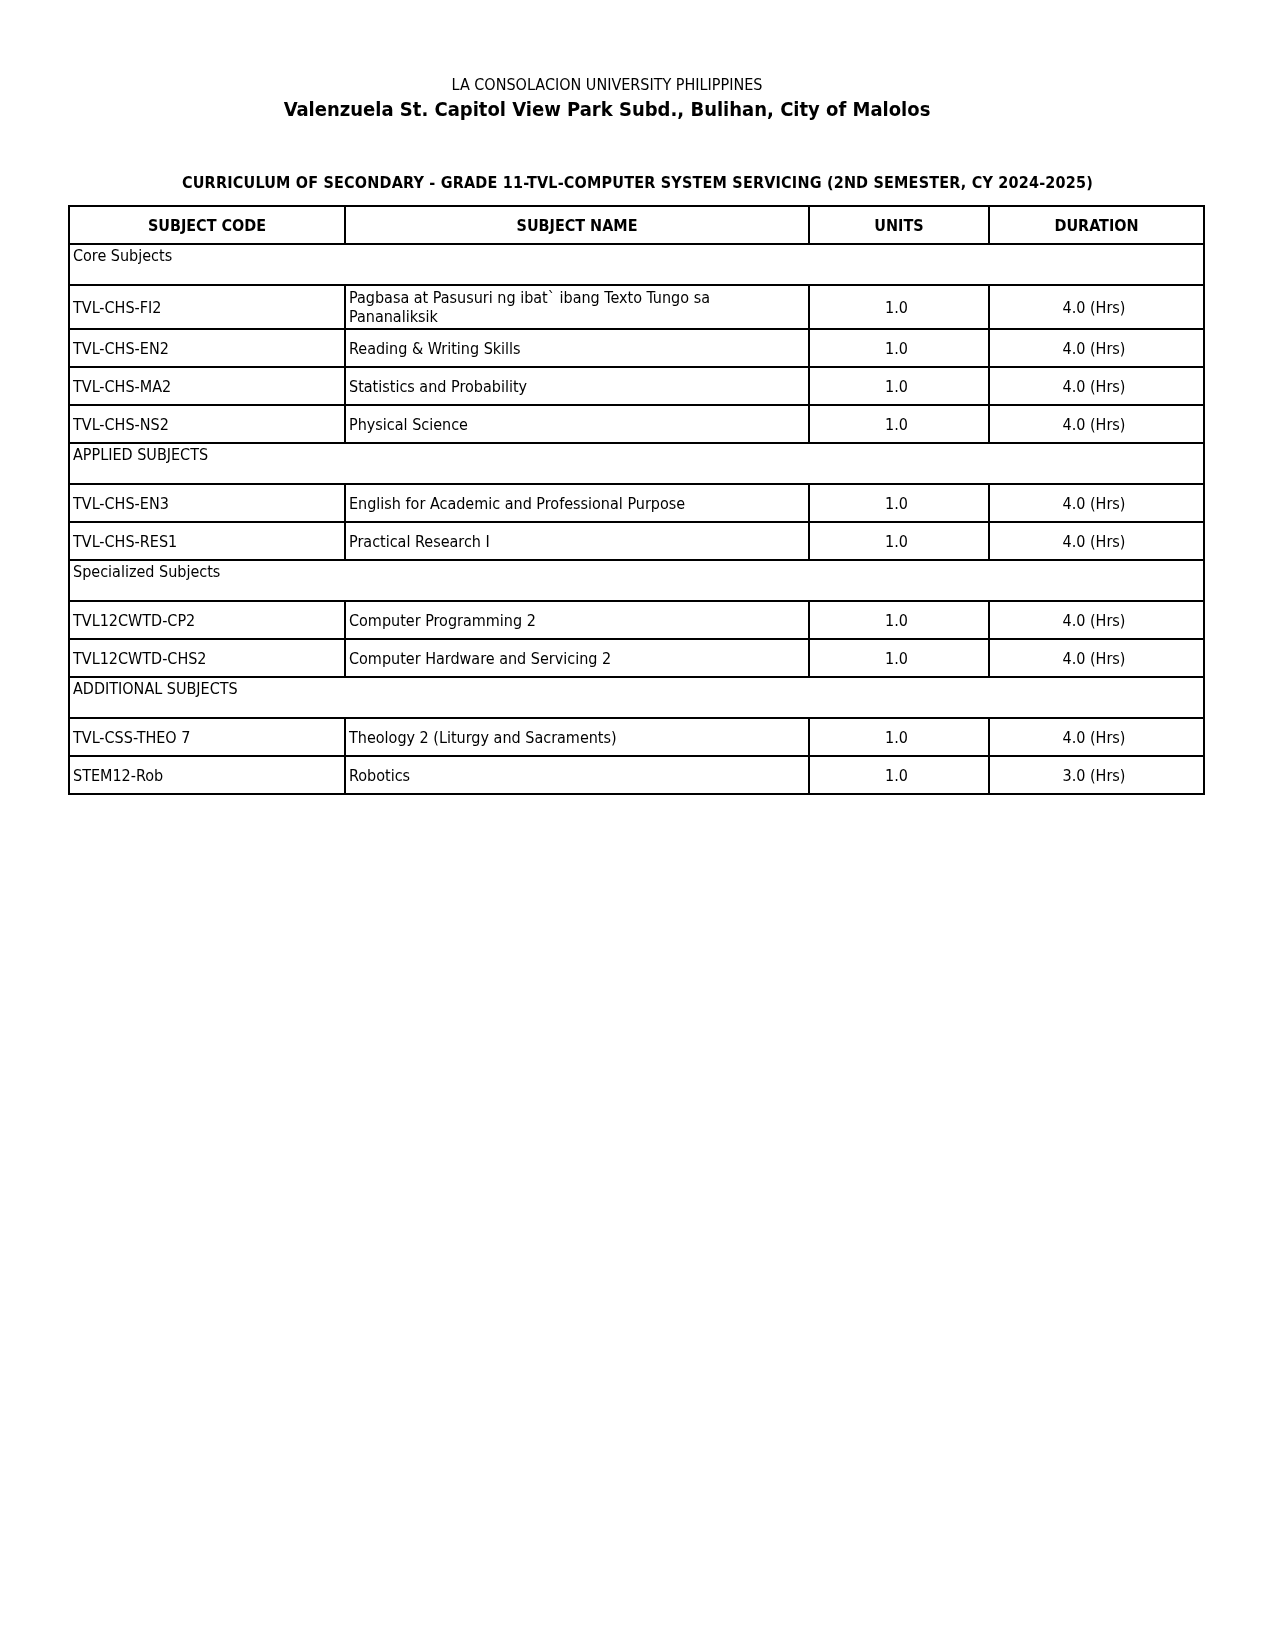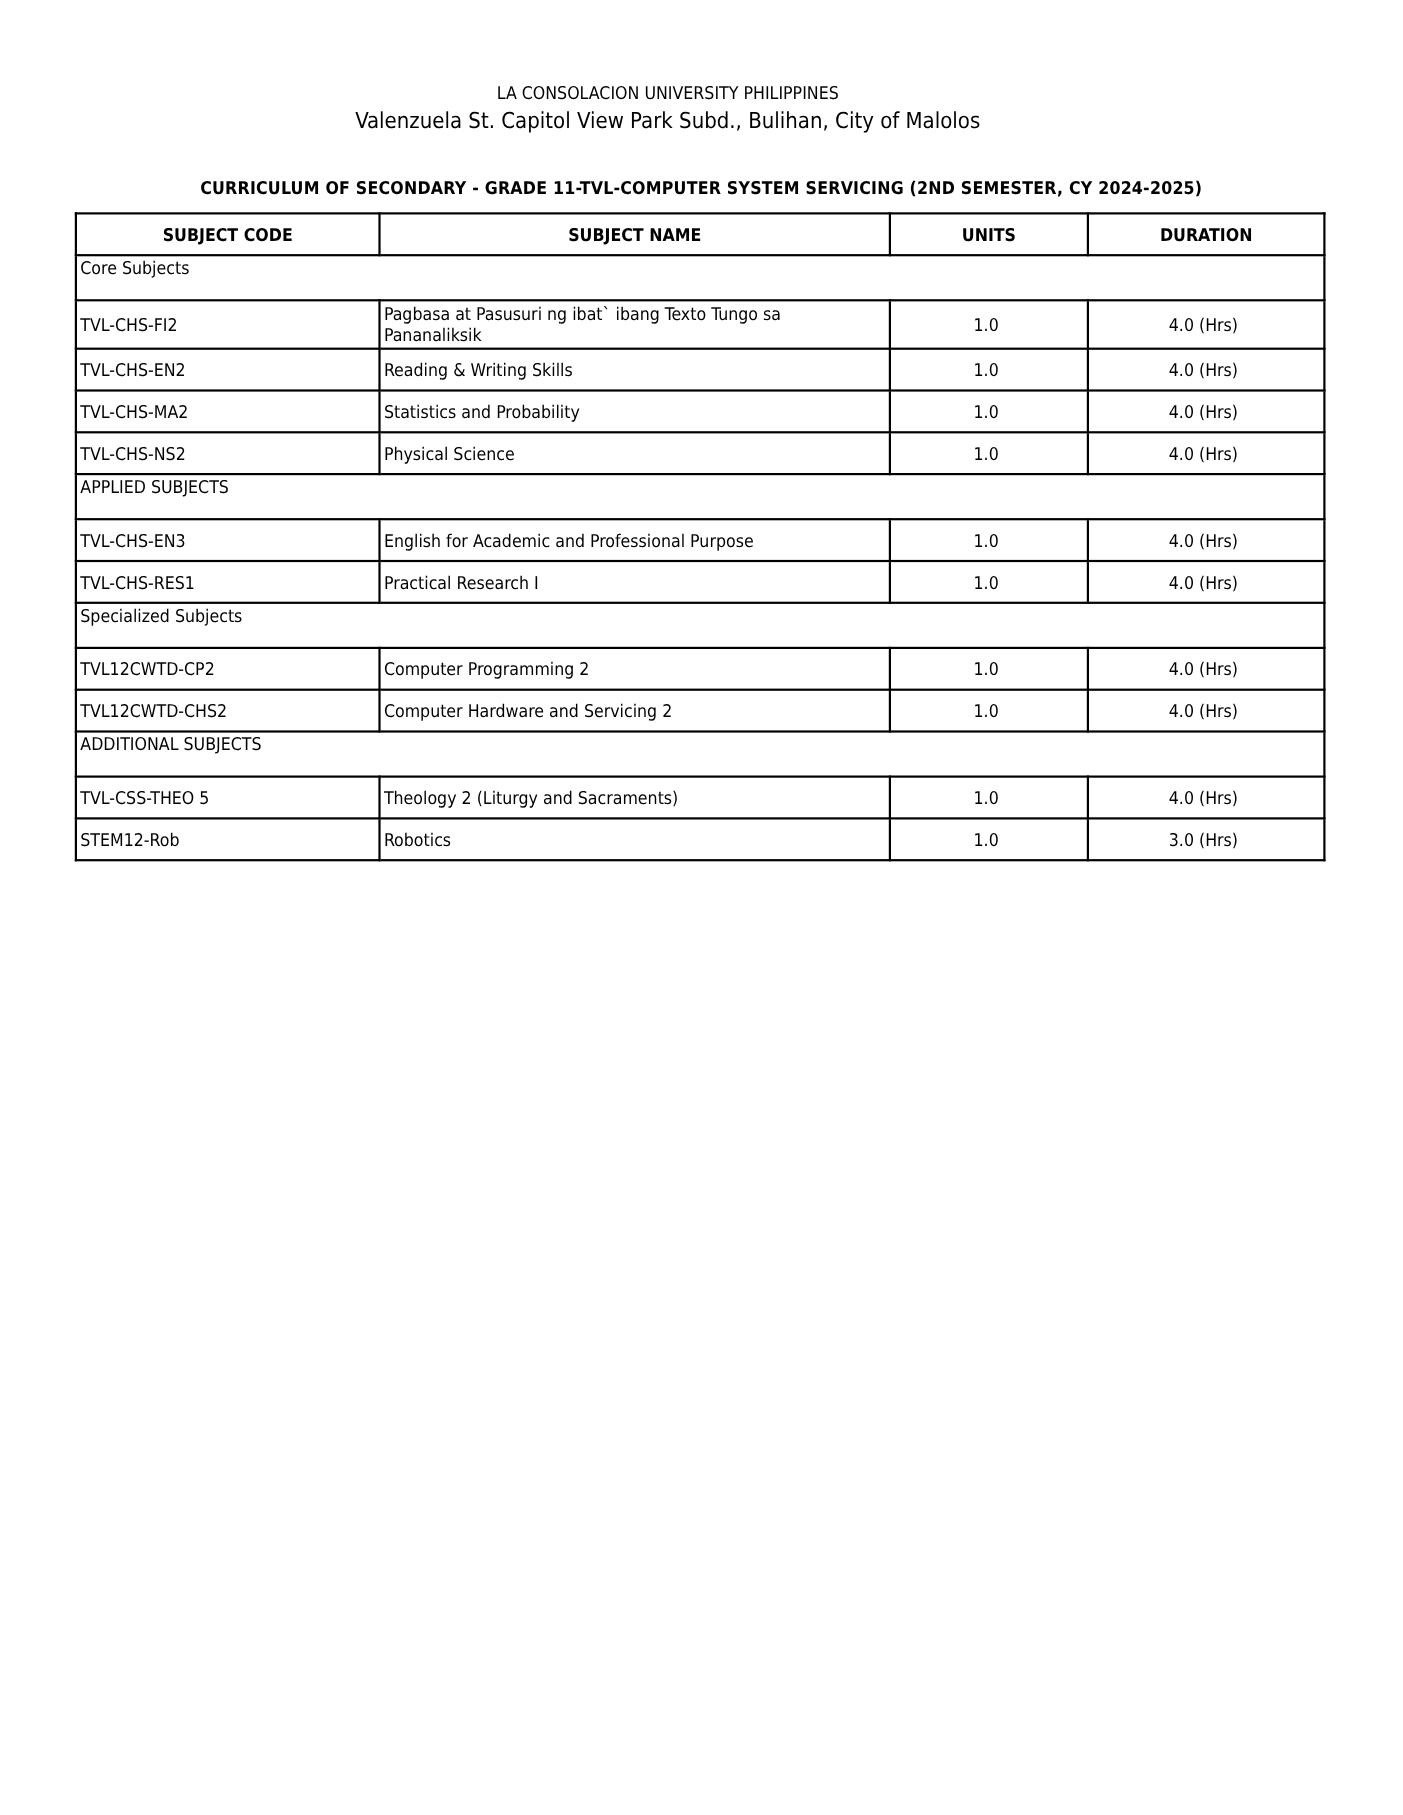--- a/index.html
+++ b/index.html
@@ -24,24 +24,24 @@
     text-align: center;
   }
   .letterhead .university {
     font-size: 16px;
     line-height: 24px;
     font-weight: normal;
   }
   .letterhead .address {
     font-size: 20px;
     line-height: 24px;
-    font-weight: normal;
+    font-weight: bold;
   }
   .doc-title {
-    margin-top: 40px;
+    margin-top: 52px;
     width: 1275px;
     text-align: center;
     font-size: 16px;
     line-height: 20px;
     font-weight: bold;
     letter-spacing: 0.2px;
     white-space: nowrap;
   }
   table.curriculum {
     margin-top: 12px;
@@ -162,21 +162,21 @@
         <tr class="subject-row">
           <td class="cell-code">TVL12CWTD-CHS2</td>
           <td class="cell-name">Computer Hardware and Servicing 2</td>
           <td class="cell-center">1.0</td>
           <td class="cell-center">4.0 (Hrs)</td>
         </tr>
         <tr class="section-row">
           <td colspan="4">ADDITIONAL SUBJECTS</td>
         </tr>
         <tr class="subject-row">
-          <td class="cell-code">TVL-CSS-THEO 5</td>
+          <td class="cell-code">TVL-CSS-THEO 7</td>
           <td class="cell-name">Theology 2 (Liturgy and Sacraments)</td>
           <td class="cell-center">1.0</td>
           <td class="cell-center">4.0 (Hrs)</td>
         </tr>
         <tr class="subject-row">
           <td class="cell-code">STEM12-Rob</td>
           <td class="cell-name">Robotics</td>
           <td class="cell-center">1.0</td>
           <td class="cell-center">3.0 (Hrs)</td>
         </tr>

